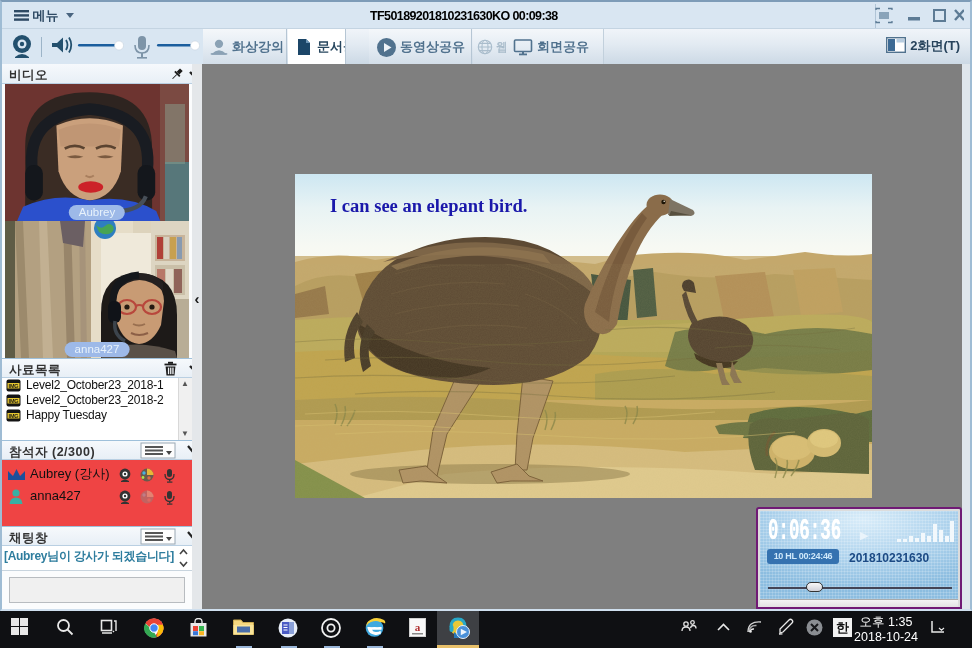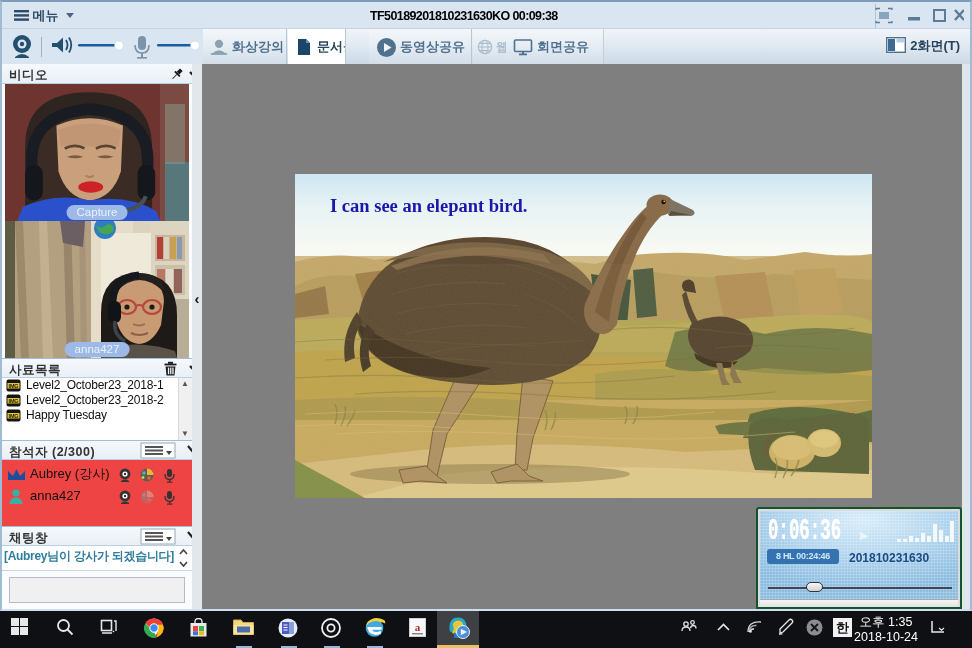--- a/index.html
+++ b/index.html
@@ -177,21 +177,21 @@
 
         <path d="M20 137 L28 118 Q60 104 92 112 Q128 106 156 122 L162 137 Z" fill="#2b50cc"></path>
 
         <path d="M38 92 Q26 30 92 24 Q158 30 146 92" stroke="#191c22" stroke-width="11" fill="none"></path>
         <rect x="30" y="78" width="17" height="34" rx="8" fill="#14171c"></rect>
         <rect x="138" y="78" width="17" height="34" rx="8" fill="#14171c"></rect>
         <path d="M146 108 Q140 124 112 122" stroke="#474f58" stroke-width="4" fill="none"></path>
         <ellipse cx="108" cy="122" rx="7" ry="5" fill="#4c565e"></ellipse>
         </g>
       </svg>
-      <span class="vlabel">Capture</span>
+      <span class="vlabel">Aubrey</span>
     </div>
     <div class="vid">
       <svg width="184" height="137" viewBox="0 0 184 137">
         <rect width="184" height="137" fill="#ddd3bc"></rect>
 
         <rect x="0" y="0" width="86" height="137" fill="#b3a081"></rect>
         <path d="M10 0 L16 137 L24 137 L18 0 Z" fill="#9c8a6c"></path>
         <path d="M34 0 L38 137 L48 137 L42 0 Z" fill="#c2b092"></path>
         <path d="M58 0 L62 137 L70 137 L66 0 Z" fill="#98856a"></path>
         <path d="M74 0 L76 137 L82 137 L80 0 Z" fill="#a6937a"></path>
@@ -461,41 +461,41 @@
       <g stroke="#6f683a" stroke-width="1.2" fill="none" opacity="0.35">
         <path d="M0 168 Q70 162 140 168 T290 166 M30 186 Q110 180 200 188 T400 184 M0 204 Q90 198 180 206 T380 202 M60 220 Q150 214 260 222 T480 218"></path>
         <path d="M310 156 Q370 150 430 158 T560 154 M420 174 Q480 168 545 176"></path>
       </g>
       <g stroke="#d8c070" stroke-width="1" fill="none" opacity="0.5">
         <path d="M10 240 Q100 234 200 242 T420 238 M40 260 Q140 254 260 262 T500 258 M0 252 Q80 248 160 254"></path>
       </g>
       <rect x="0" y="112" width="577" height="212" filter="url(#nz)" opacity="0.2"></rect>
     </svg>
 
-    <div id="player" style="position:absolute;left:554px;top:443px;width:206px;height:102px;background:#dcdcdc;border:2px solid #14532d;border-radius:3px 3px 0 0;overflow:hidden">
+    <div id="player" style="position:absolute;left:554px;top:443px;width:206px;height:102px;background:#dcdcdc;border:2px solid #701a75;border-radius:3px 3px 0 0;overflow:hidden">
       <div style="position:absolute;left:2px;top:2px;width:198px;height:88px;background:
         radial-gradient(ellipse 150px 70px at 52% 10%, #d8ecf9 0%, #b2d5ee 50%, #8cbde0 100%);">
         <div style="position:absolute;left:0;top:0;width:100%;height:100%;background:repeating-linear-gradient(0deg, rgba(255,255,255,0.18) 0px, rgba(255,255,255,0.18) 1px, transparent 1px, transparent 3px), repeating-linear-gradient(90deg, rgba(255,255,255,0.15) 0px, rgba(255,255,255,0.15) 1px, transparent 1px, transparent 3px);"></div>
         <span style="position:absolute;left:8px;top:3px;color:#fff;font-family:'Liberation Mono',monospace;font-size:30px;font-weight:bold;letter-spacing:0px;transform:scaleX(0.58);transform-origin:0 0;text-shadow:0 0 1px #fff">0:06:36</span>
         <span style="position:absolute;left:100px;top:18px;color:#eaf4fb;font-size:11px">▶</span>
         <svg width="58" height="26" viewBox="0 0 58 26" style="position:absolute;right:3px;top:8px">
           <g fill="#f2f8fc">
             <rect x="0" y="20" width="4" height="3"></rect>
               <rect x="6" y="20" width="4" height="3"></rect>
               <rect x="12" y="17" width="4" height="6"></rect>
               <rect x="18" y="19" width="4" height="4"></rect>
               <rect x="24" y="14" width="4" height="9"></rect>
               <rect x="30" y="17" width="4" height="6"></rect>
               <rect x="36" y="5" width="4" height="18"></rect>
               <rect x="42" y="11" width="4" height="12"></rect>
               <rect x="48" y="17" width="4" height="6"></rect>
               <rect x="53" y="2" width="4" height="21"></rect>
           </g>
         </svg>
-        <div style="position:absolute;left:7px;top:38px;width:72px;height:15px;background:#3572b0;border-radius:3px;color:#cfe8fa;font-size:9px;font-weight:bold;line-height:15px;text-align:center;letter-spacing:-0.3px">8 HL 00:24:46</div>
+        <div style="position:absolute;left:7px;top:38px;width:72px;height:15px;background:#3572b0;border-radius:3px;color:#cfe8fa;font-size:9px;font-weight:bold;line-height:15px;text-align:center;letter-spacing:-0.3px">10 HL 00:24:46</div>
         <span style="position:absolute;left:89px;top:40px;color:#1c4a84;font-size:12px;font-weight:bold;letter-spacing:0px">201810231630</span>
         <div style="position:absolute;left:8px;top:76px;width:184px;height:1.6px;background:#445;"></div>
         <div style="position:absolute;left:46px;top:71px;width:17px;height:10px;background:linear-gradient(#f8f8f8,#d0d0d8);border:1.5px solid #333;border-radius:5px;"></div>
       </div>
       <div style="position:absolute;left:2px;top:90px;width:198px;height:12px;background:linear-gradient(#f4f4f4,#d8d8d8);border-top:1px solid #aaa">
         <div style="position:absolute;left:4px;top:7px;width:24px;height:10px;background:#e8e8e8;border:1px solid #999"></div>
         <div style="position:absolute;left:32px;top:7px;width:24px;height:10px;background:#e8e8e8;border:1px solid #999"></div>
         <div style="position:absolute;left:60px;top:7px;width:24px;height:10px;background:#e8e8e8;border:1px solid #999"></div>
         <div style="position:absolute;left:96px;top:7px;width:24px;height:10px;background:#e8e8e8;border:1px solid #999"></div>
         <div style="position:absolute;left:130px;top:7px;width:24px;height:10px;background:#e8e8e8;border:1px solid #999"></div>

